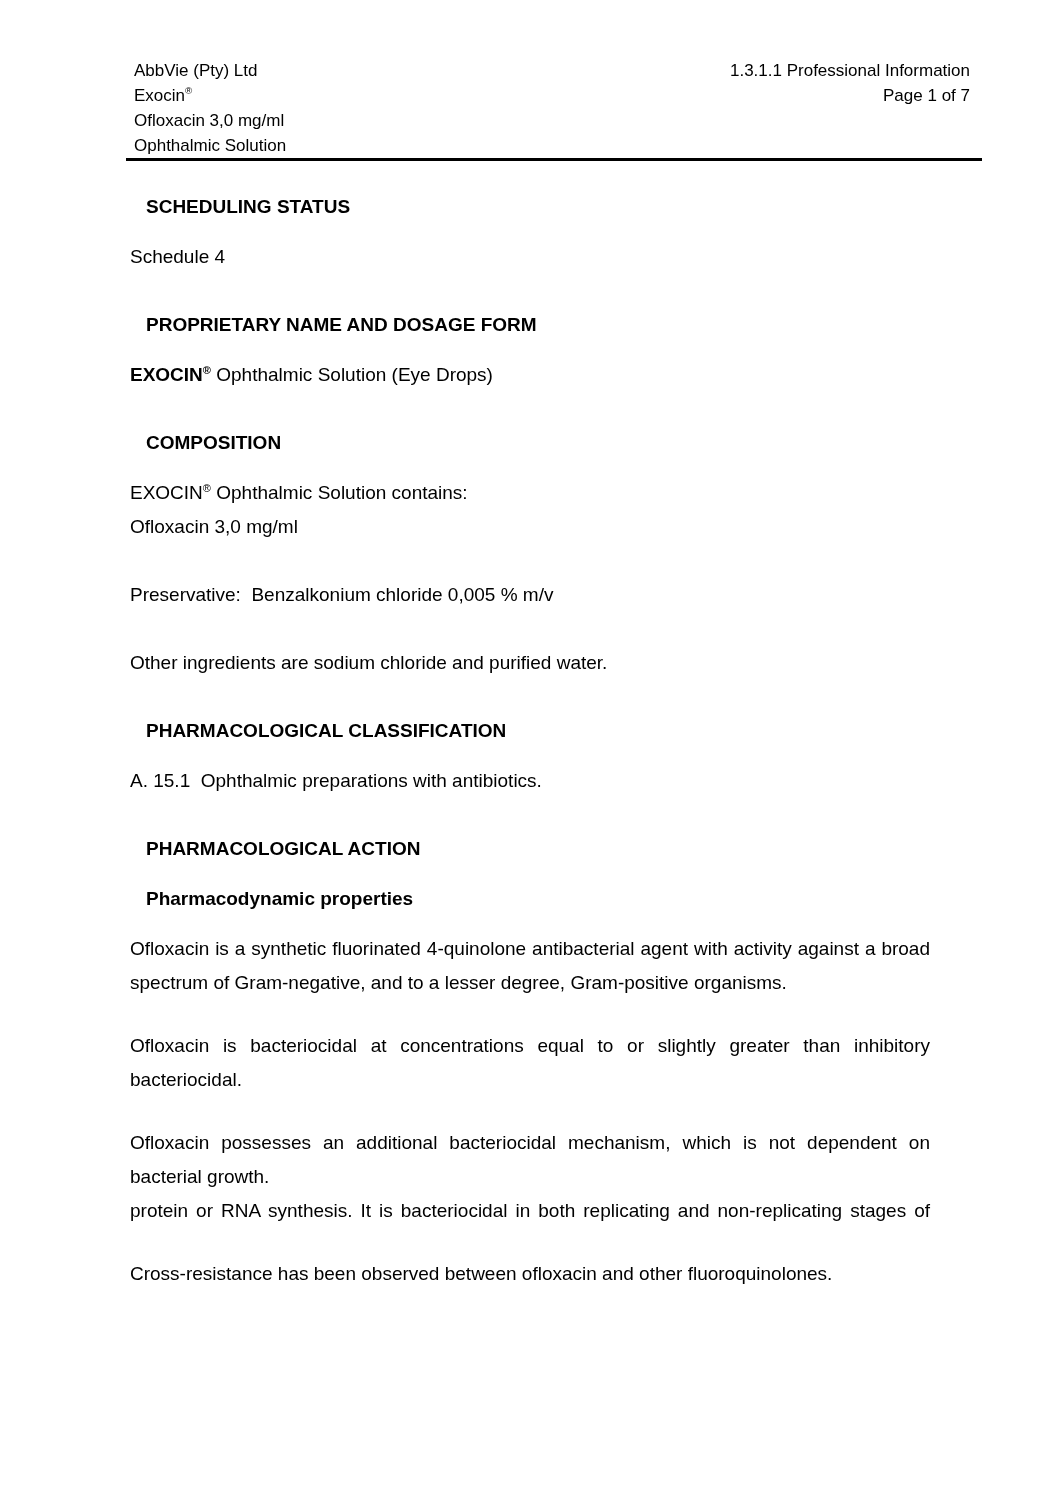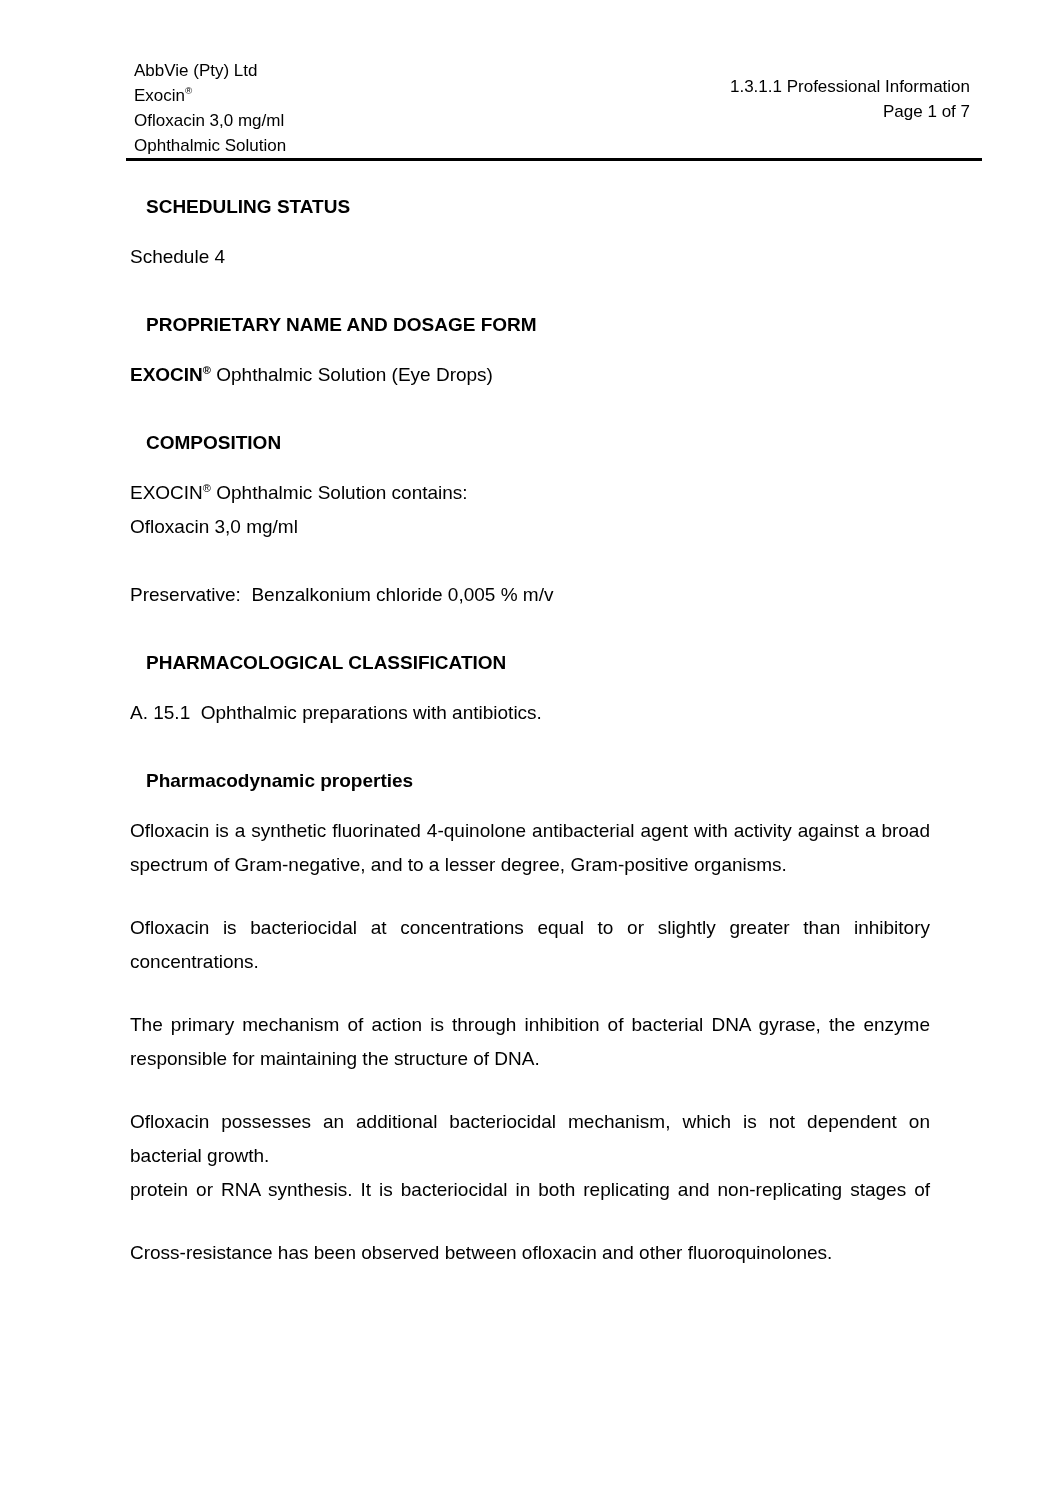--- a/index.html
+++ b/index.html
@@ -21,21 +21,21 @@
     position: absolute;
     top: 58px;
     left: 134px;
     right: 88px;
     display: flex;
     justify-content: space-between;
     font-size: 17px;
     line-height: 25px;
   }
   .header-left { text-align: left; }
-  .header-right { text-align: right; margin-top: 16px; }
+  .header-right { text-align: right; }
   sup {
     font-size: 0.58em;
     line-height: 0;
     vertical-align: super;
   }
   .rule {
     position: absolute;
     top: 158px;
     left: 126px;
     width: 856px;
@@ -103,43 +103,43 @@
     <section class="sec">
       <h2 class="h">COMPOSITION</h2>
       <div class="line"><span>EXOCIN</span><sup>®</sup><span> Ophthalmic Solution contains:</span></div>
       <div class="line">Ofloxacin 3,0 mg/ml</div>
     </section>
 
     <section class="sec">
       <div class="line presp">Preservative:  Benzalkonium chloride 0,005 % m/v</div>
     </section>
 
+    <section class="sec">
+      <div class="line">Other ingredients are sodium chloride and purified water.</div>
+    </section>
 
     <section class="sec">
       <h2 class="h">PHARMACOLOGICAL CLASSIFICATION</h2>
       <div class="line presp">A. 15.1  Ophthalmic preparations with antibiotics.</div>
     </section>
 
     <section class="sec">
+      <h2 class="h">PHARMACOLOGICAL ACTION</h2>
       <h3 class="h">Pharmacodynamic properties</h3>
 
       <div class="para first">
         <div class="line jl">Ofloxacin is a synthetic fluorinated 4-quinolone antibacterial agent with activity against a broad</div>
         <div class="line">spectrum of Gram-negative, and to a lesser degree, Gram-positive organisms.</div>
       </div>
 
       <div class="para">
         <div class="line jl">Ofloxacin is bacteriocidal at concentrations equal to or slightly greater than inhibitory</div>
-        <div class="line">concentrations.</div>
+        <div class="line">bacteriocidal.</div>
       </div>
 
-      <div class="para">
-        <div class="line jl">The primary mechanism of action is through inhibition of bacterial DNA gyrase, the enzyme</div>
-        <div class="line">responsible for maintaining the structure of DNA.</div>
-      </div>
 
       <div class="para">
         <div class="line jl">Ofloxacin possesses an additional bacteriocidal mechanism, which is not dependent on</div>
         <div class="line">bacterial growth.</div>
         <div class="line jl">protein or RNA synthesis. It is bacteriocidal in both replicating and non-replicating stages of</div>
       </div>
 
       <div class="para">
         <div class="line">Cross-resistance has been observed between ofloxacin and other fluoroquinolones.</div>
       </div>

